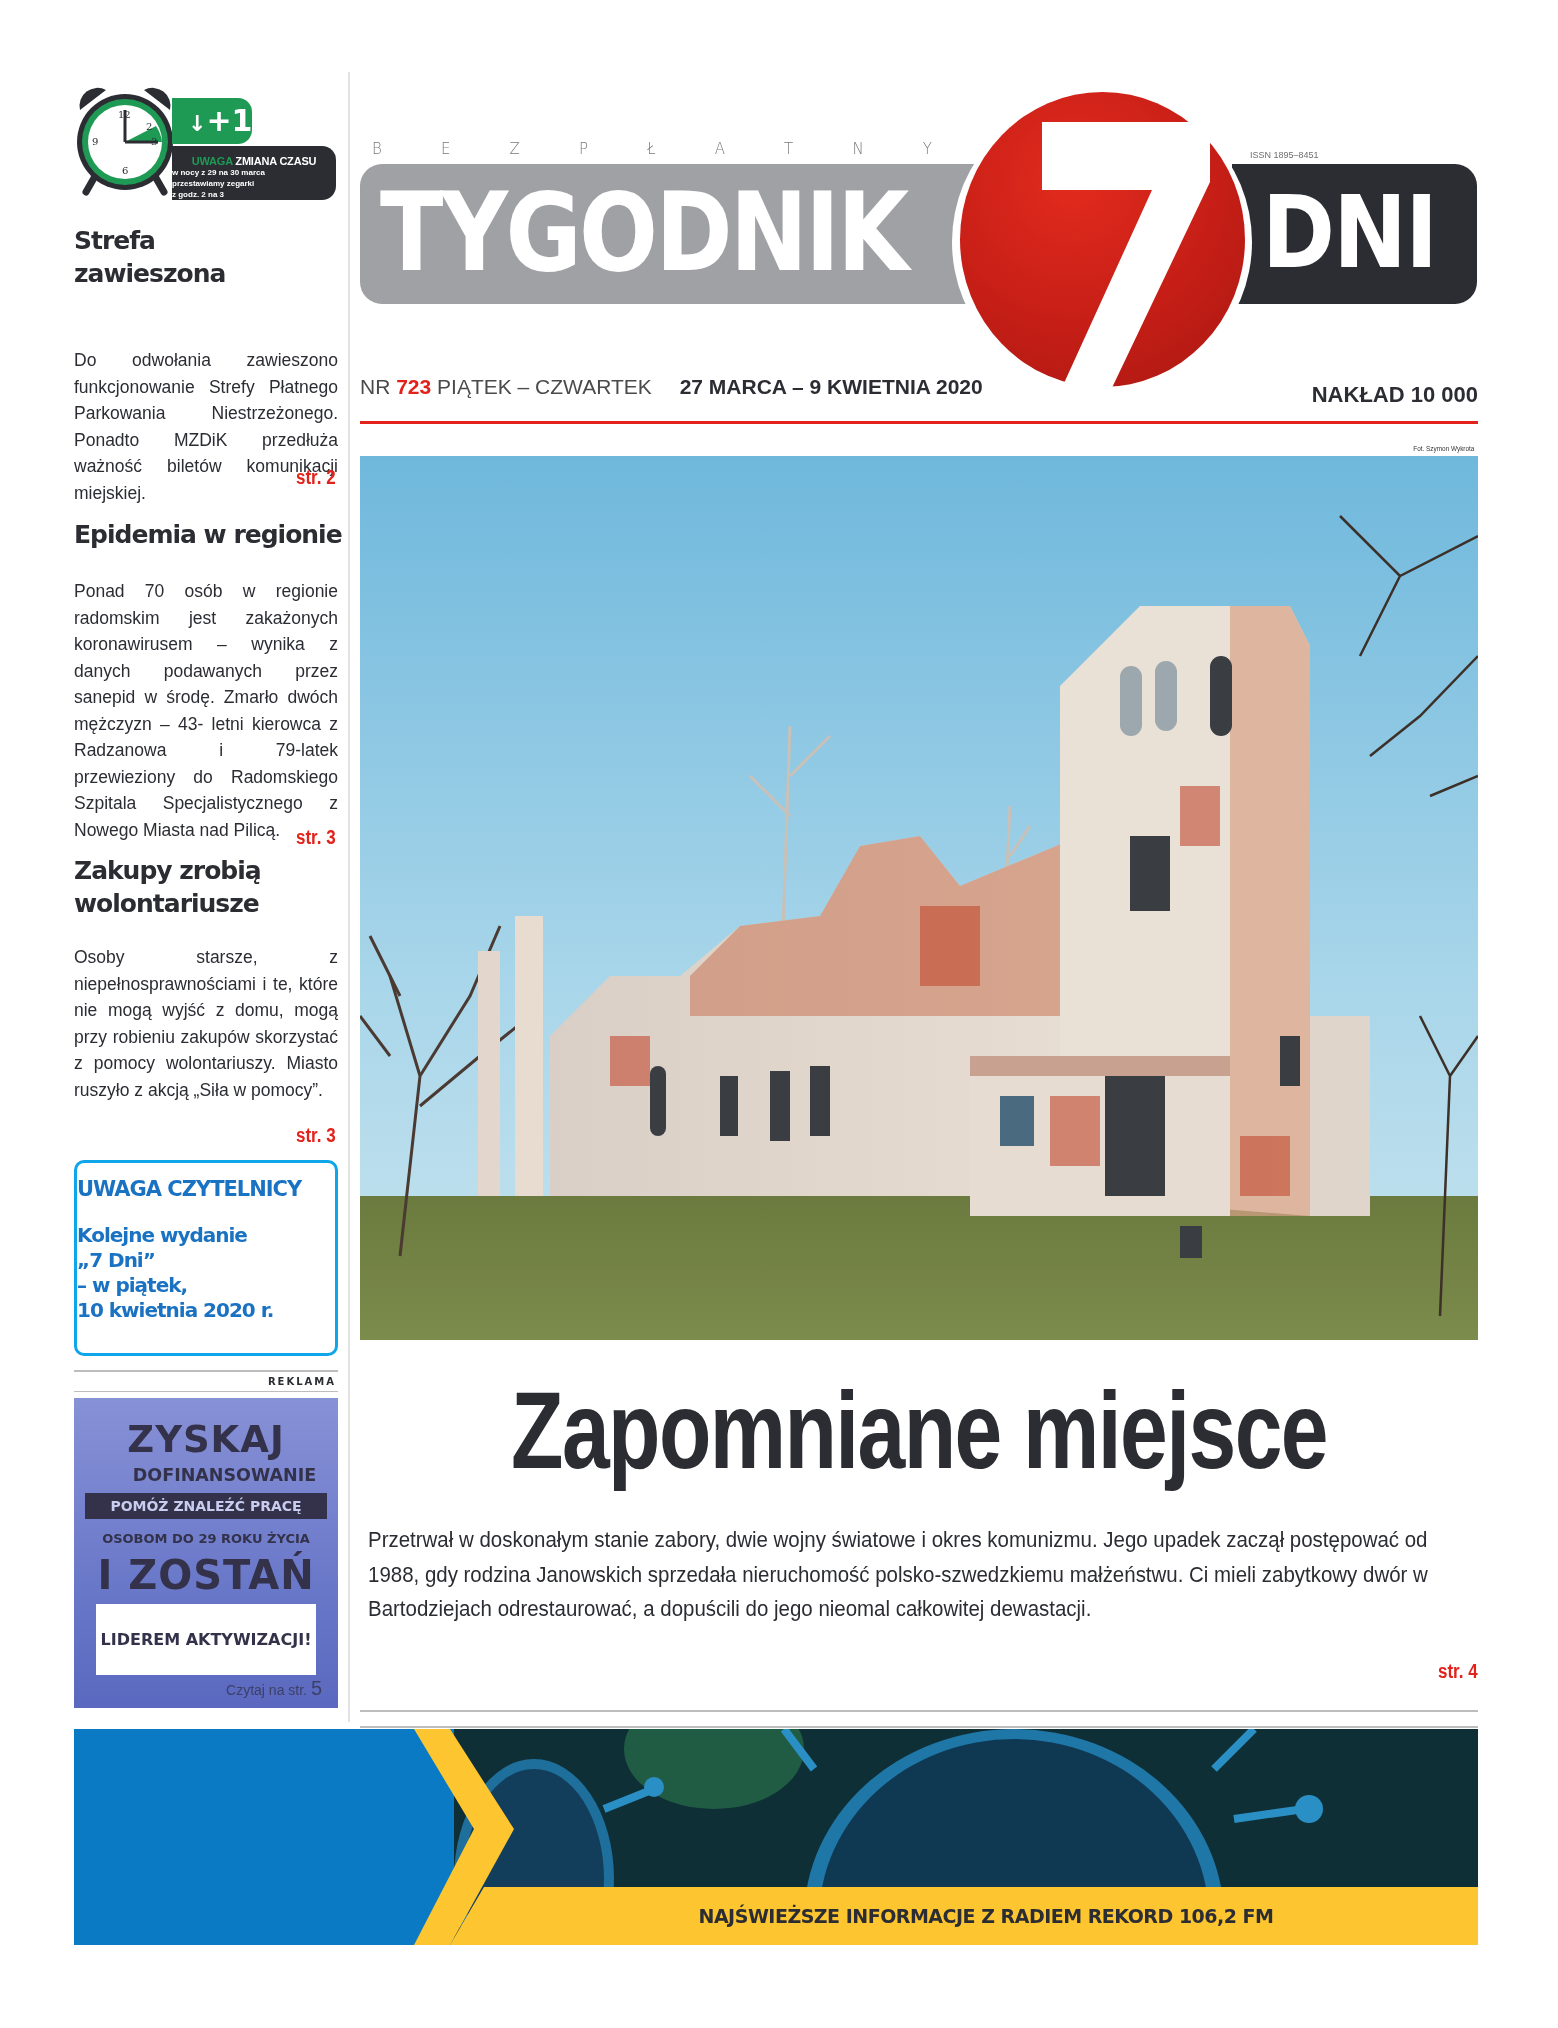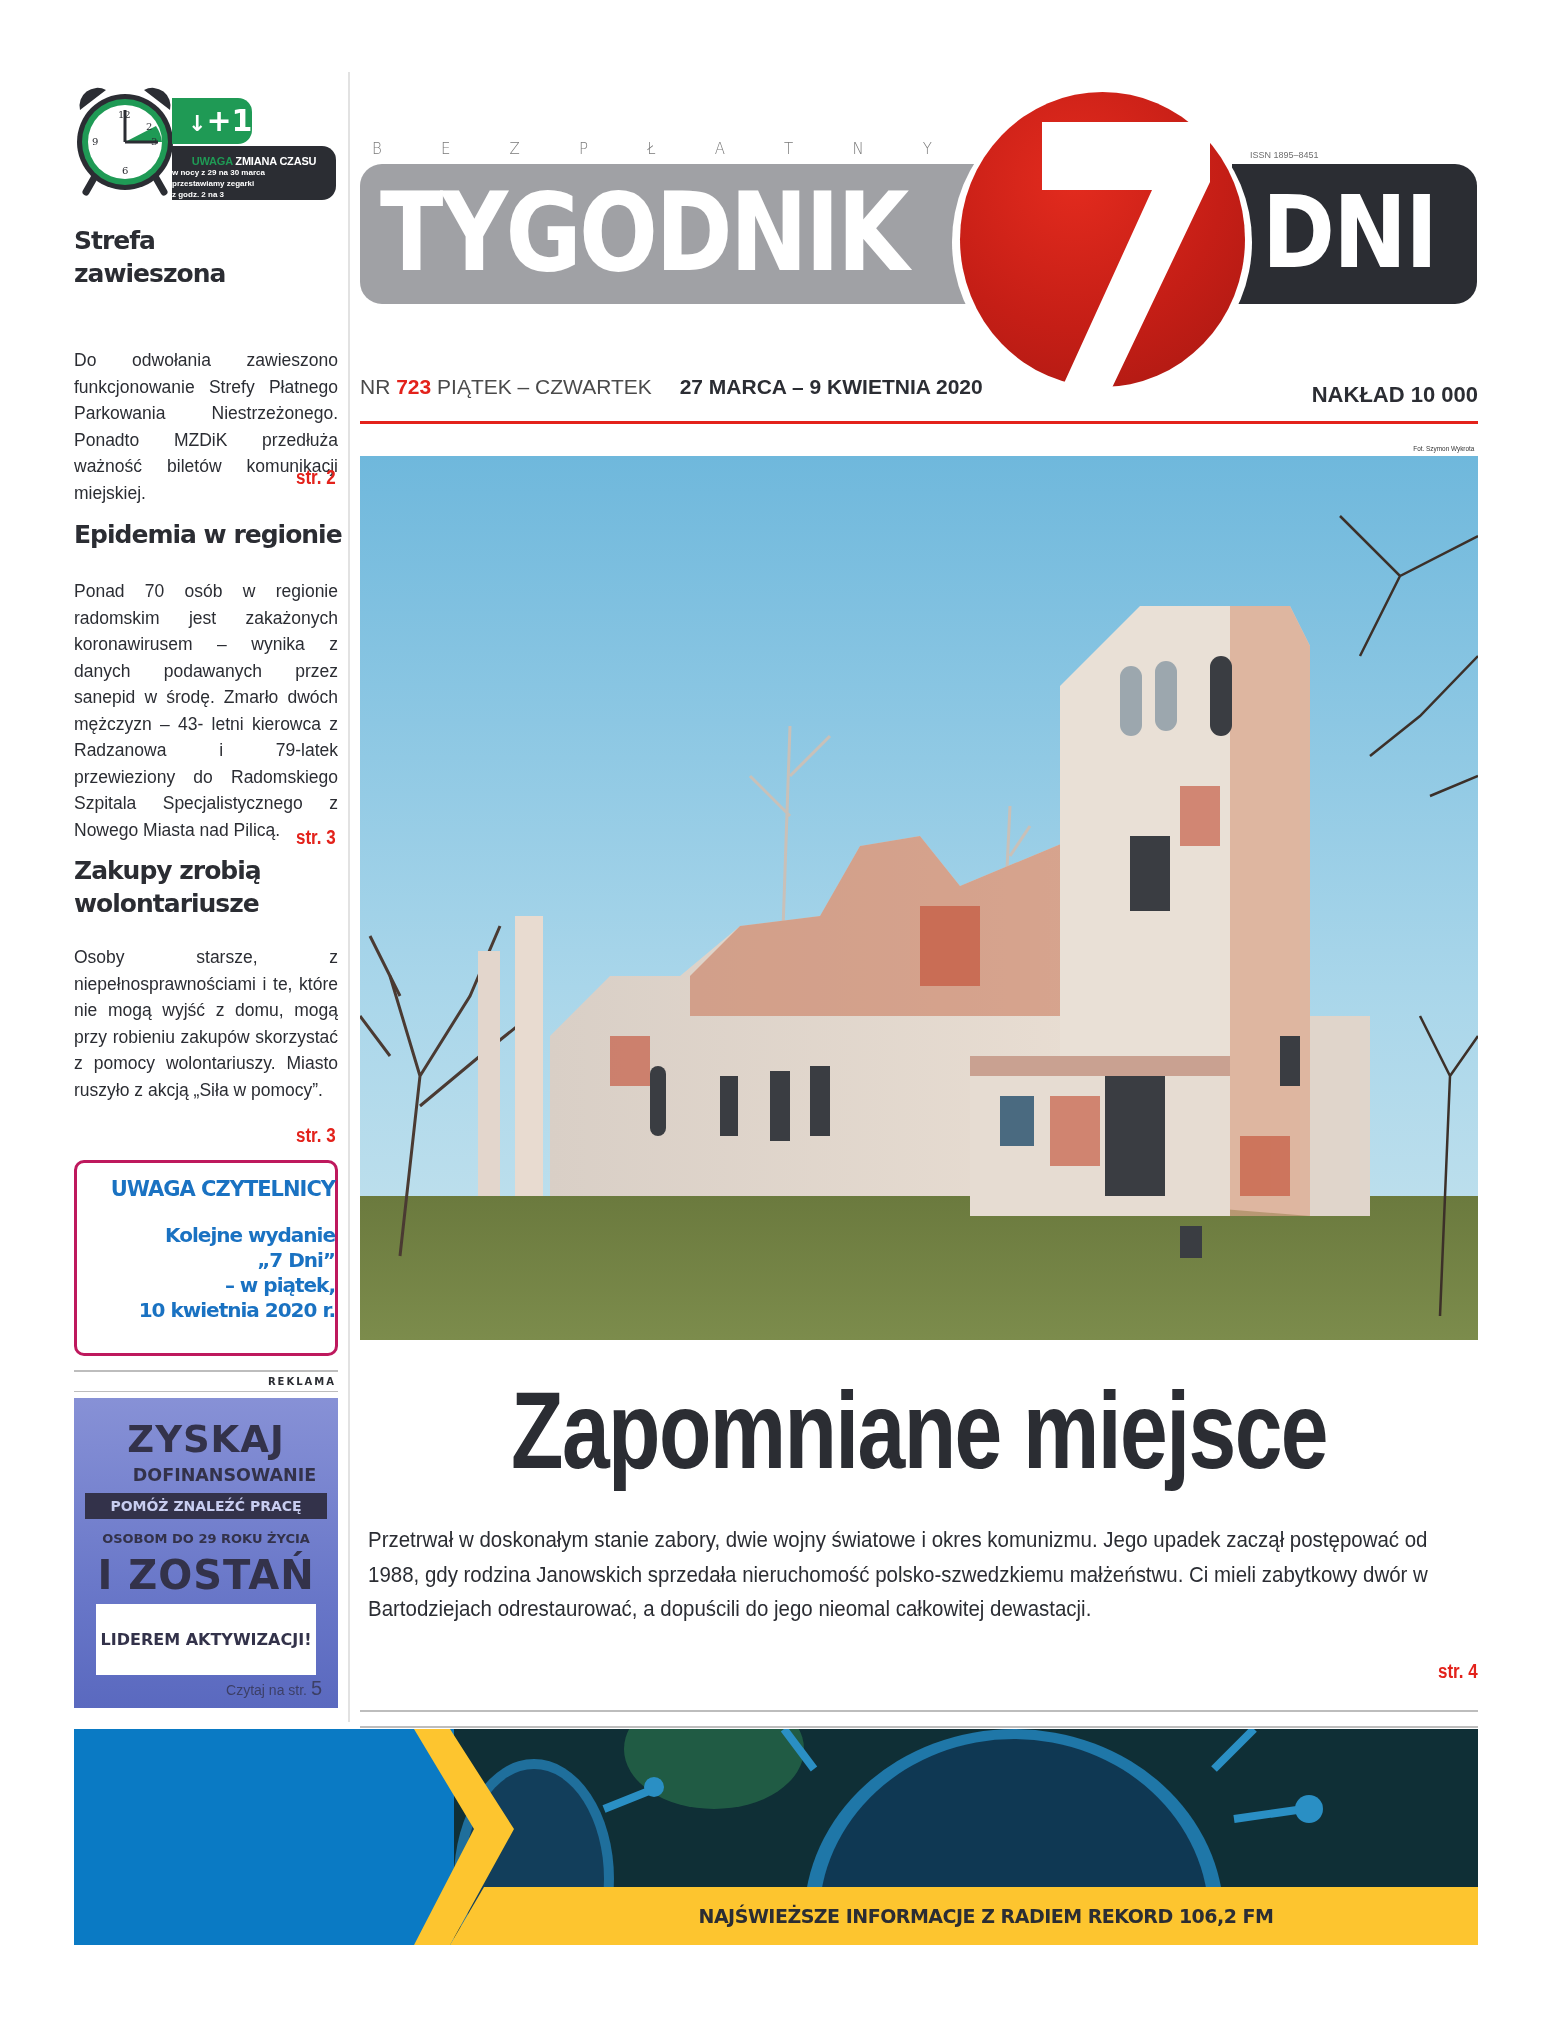--- a/index.html
+++ b/index.html
@@ -16,21 +16,21 @@
   .clock-green { position: absolute; left: 100px; top: 22px; width: 80px; height: 46px; background: #1f9a55; border-radius: 0 14px 14px 0; color: #fff; font-weight: bold; font-size: 30px; line-height: 46px; padding-left: 16px; font-family: "DejaVu Sans", sans-serif; }
   .clock-dark .l1 { font-size: 11px; font-weight: bold; color: #fff; text-align: center; padding-top: 9px; letter-spacing: -0.2px; }
   .clock-dark .l1 .g { color: #1f9a55; }
   .clock-dark .l2 { font-size: 8px; font-weight: bold; color: #fff; text-align: left; line-height: 11px; }
   .clock-face { position: absolute; left: 0; top: 6px; width: 106px; height: 114px; }
 
   .side-title { position: absolute; left: 74px; font-family: "DejaVu Sans", sans-serif; font-weight: bold; font-size: 25px; line-height: 33px; color: #2b2d33; letter-spacing: -1px; }
   .side-text { position: absolute; left: 74px; width: 264px; font-family: "Liberation Sans", sans-serif; font-size: 17.5px; line-height: 26.5px; color: #2b2d33; text-align: justify; }
   .str-ref { position: absolute; font-family: "Liberation Sans", sans-serif; font-weight: bold; font-size: 20px; color: #e3221b; transform: scaleX(0.85); transform-origin: right center; }
 
-  .notice-box { left: 74px; top: 1160px; width: 264px; height: 196px; border: 3px solid #be185d; border-radius: 10px; text-align: right; color: #1a72c2; font-family: "DejaVu Sans", sans-serif; font-weight: bold; }
+  .notice-box { left: 74px; top: 1160px; width: 264px; height: 196px; border: 3px solid #0ea5e9; border-radius: 10px; text-align: left; color: #1a72c2; font-family: "DejaVu Sans", sans-serif; font-weight: bold; }
   .notice-box .h { font-size: 21px; margin-top: 14px; letter-spacing: -1px; }
   .notice-box .b { font-size: 20px; line-height: 25px; margin-top: 22px; letter-spacing: -1px; }
 
   .label-small { position: absolute; font-family: "DejaVu Sans", sans-serif; font-weight: bold; font-size: 10px; letter-spacing: 2px; color: #2b2d33; }
   .thin-rule { position: absolute; height: 2px; background: #bdbdbd; }
 
   .ad-box { left: 74px; top: 1398px; width: 264px; height: 310px; background: linear-gradient(180deg, #8791d6 0%, #6a78c9 60%, #5a69bf 100%); text-align: center; color: #33324a; font-family: "DejaVu Sans", sans-serif; font-weight: bold; }
   .ad-box .t1 { font-size: 37px; margin-top: 20px; letter-spacing: 1px; }
   .ad-box .t2 { font-size: 17.5px; margin-top: 4px; padding-left: 37px; }
   .ad-box .t3 { display: inline-block; background: #33324a; color: #c8cdf0; font-size: 14px; padding: 5px 8px; margin-top: 8px; width: 242px; }

